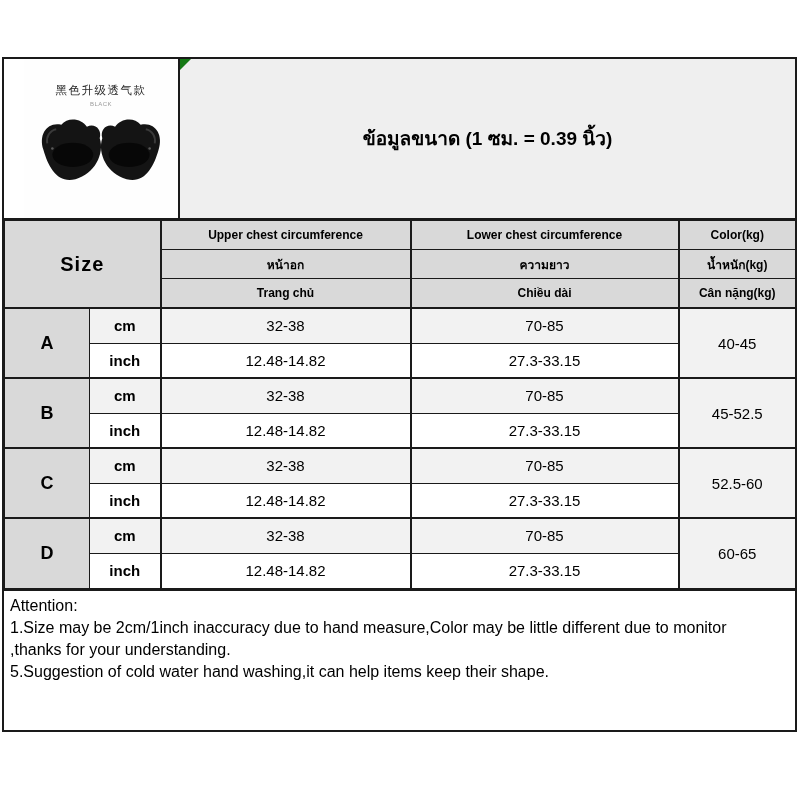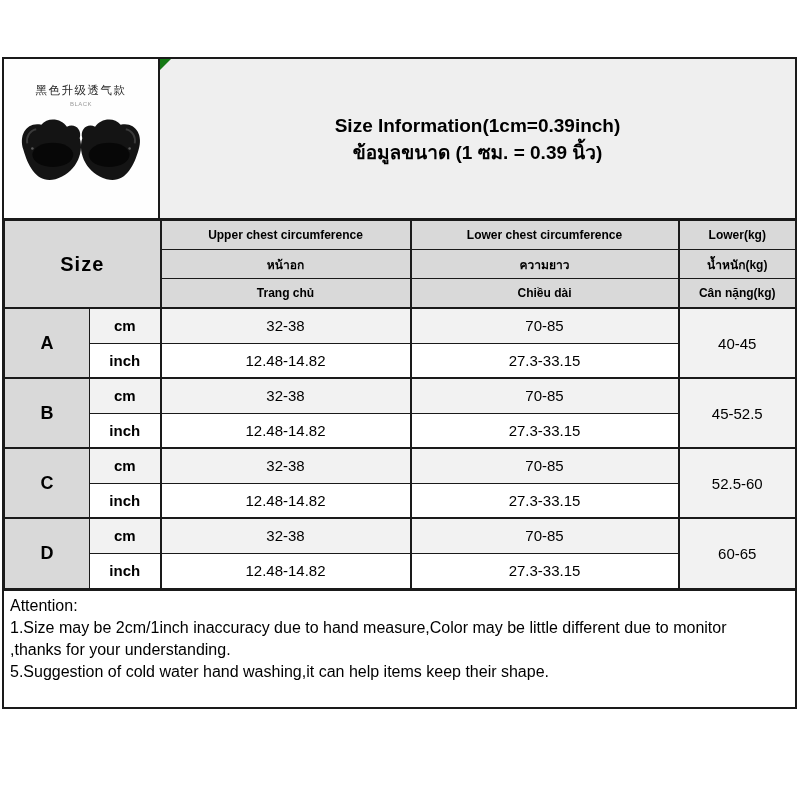--- a/index.html
+++ b/index.html
@@ -1,21 +1,21 @@
 <!DOCTYPE html>
 <html><head>
 <meta charset="utf-8">
 <style>
   html,body{margin:0;padding:0;}
   body{width:800px;height:800px;background:#ffffff;position:relative;
        font-family:"Liberation Sans","DejaVu Sans",sans-serif;color:#000;}
   .sheet{position:absolute;left:2px;top:57px;width:791px;border:2px solid #1a1a1a;background:#fff;}
 
   
-  .head-band{display:flex;height:159px;border-bottom:2px solid #1a1a1a;}
+  .head-band{display:flex;height:159px;border-bottom:2px solid #1a1a1a;padding-left:20px;}
   .product-cell{width:156px;min-width:156px;border-right:2px solid #1a1a1a;background:#fefefe;
                 text-align:center;box-sizing:border-box;padding-top:24px;}
   .cap-cn{font-size:11.5px;letter-spacing:1.5px;color:#2a2a2a;}
   .cap-sub{font-size:6px;color:#9a9a9a;margin-top:3px;letter-spacing:.5px;}
   .pads-svg{margin-top:8px;}
   .title-cell{flex:1;background:#efefef;position:relative;display:flex;flex-direction:column;
               justify-content:center;text-align:center;}
   .title-line{font-weight:bold;font-size:19px;line-height:27px;}
   .corner-marker{position:absolute;top:0;left:0;width:0;height:0;
                  border-top:11px solid #157a15;border-right:11px solid transparent;}
@@ -30,21 +30,21 @@
   tbody tr{height:35px;}
   tbody td{font-size:15px;font-weight:normal;margin-top:44px;}
   th.letter{background:#d9d9d9;font-size:18px;font-weight:bold;}
   td.unit{font-weight:bold;}
   .band{background:#f2f2f2;}
   .white{background:#ffffff;}
   .v2{border-left:2px solid #1a1a1a;}
   tr.sec td,tr.sec th{border-top:2.5px solid #1a1a1a;}
 
   
-  .notes{height:118px;box-sizing:border-box;background:#fff;padding:4px 8px 0 6px;
+  .notes{height:141px;box-sizing:border-box;background:#fff;padding:4px 8px 0 6px;
          font-size:16px;line-height:22px;text-align:left;}
 </style>
 </head>
 <body>
 
 <div class="sheet">
 
   <div class="head-band">
     <div class="product-cell">
       <div class="cap-cn">黑色升级透气款</div>
@@ -60,39 +60,38 @@
         <g transform="translate(200,0) scale(-1,1)">
           <use href="#pad" fill="#141414"></use>
           <ellipse cx="56" cy="62" rx="32" ry="19" fill="#000000" opacity="0.65"></ellipse>
           <path d="M16 44 C14 34 20 24 30 22" stroke="#4a4a4a" stroke-width="3" fill="none" opacity="0.7"></path>
           <circle cx="24" cy="52" r="2" fill="#5a5a5a"></circle>
         </g>
       </svg>
     </div>
     <div class="title-cell">
       <div class="corner-marker"></div>
-      <div class="title-line">Size Information(1cm=0.39inch)</div>
       <div class="title-line">ข้อมูลขนาด (1 ซม. = 0.39 นิ้ว)</div>
     </div>
   </div>
 
   <table>
     <colgroup>
       <col class="c-letter">
         <col class="c-unit">
         <col class="c-upper">
         <col class="c-lower">
         <col class="c-weight">
     </colgroup>
     <thead>
       <tr>
         <th class="size-cell" rowspan="3" colspan="2">Size</th>
         <th class="v2">Upper chest circumference</th>
         <th class="v2">Lower chest circumference</th>
-        <th class="v2">Lower(kg)</th>
+        <th class="v2">Color(kg)</th>
       </tr>
       <tr>
         <th class="v2">หน้าอก</th>
         <th class="v2">ความยาว</th>
         <th class="v2">น้ำหนัก(kg)</th>
       </tr>
       <tr>
         <th class="v2">Trang chủ</th>
         <th class="v2">Chiều dài</th>
         <th class="v2">Cân nặng(kg)</th>

